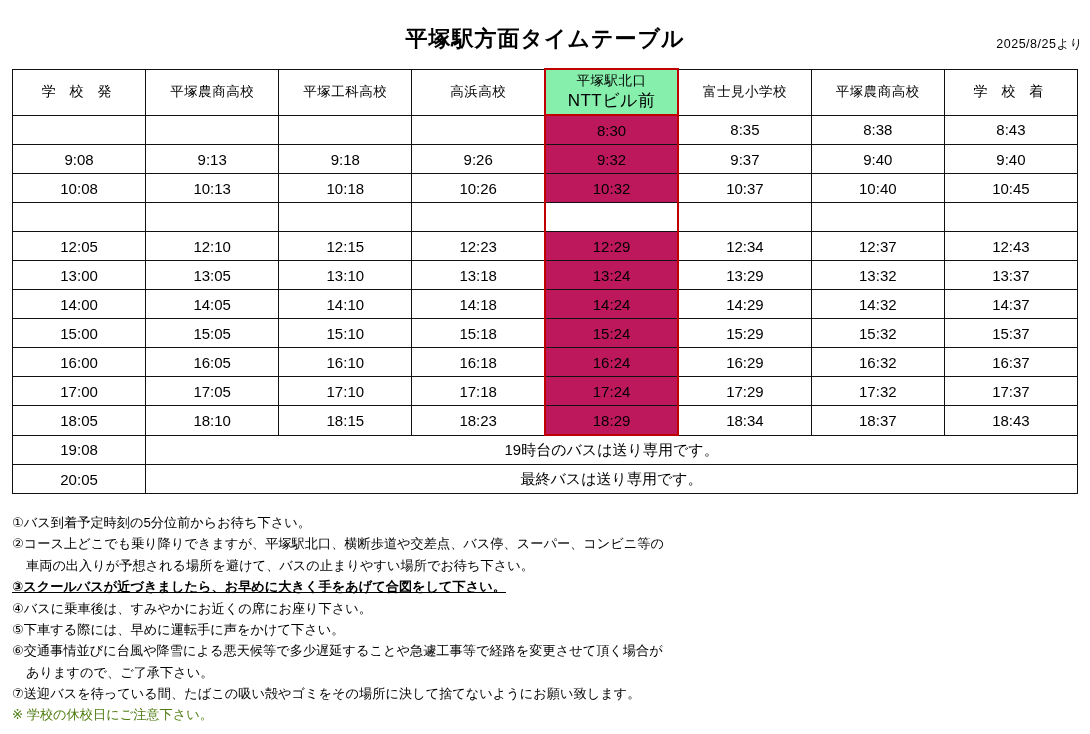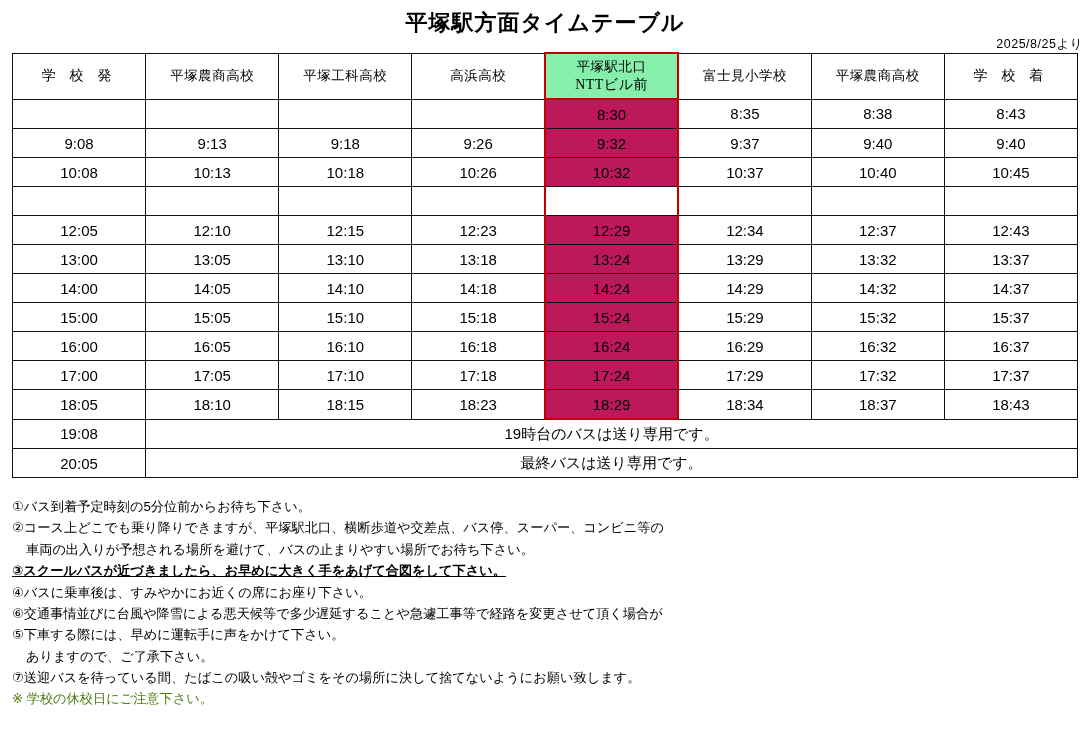--- a/index.html
+++ b/index.html
@@ -18,21 +18,21 @@
   .page {
     position: relative;
     width: 1090px;
     height: 734px;
   }
   .title {
     text-align: center;
     font-size: 22px;
     font-weight: bold;
     letter-spacing: 1px;
-    padding-top: 8px;
+    padding-top: 24px;
     padding-bottom: 4px;
   }
   .note-date {
     position: absolute;
     right: 7px;
     top: 36px;
     font-size: 12.5px;
     letter-spacing: 0.5px;
   }
   .table-wrap {
@@ -66,21 +66,21 @@
   }
   .hl {
     background: #be185d;
   }
   .hl-head {
     background: #86efac;
     border: 2px solid #c00000 !important;
     line-height: 1.25;
     font-size: 12.5px;
   }
-  .hl-head .l2 { font-size: 14px; display:block;font-family:Liberation Serif, serif; }
+  .hl-head .l2 { font-size: 17px; display:block; }
   .hl-col {
     border-left: 2px solid #c00000 !important;
     border-right: 2px solid #c00000 !important;
   }
   .hl-col-last {
     border-left: 2px solid #c00000 !important;
     border-right: 2px solid #c00000 !important;
     border-bottom: 2px solid #c00000 !important;
     margin-left: 44px;
   }
@@ -278,20 +278,20 @@
       </tbody>
     </table>
   </div>
 
   <div class="notes">
     <div>①バス到着予定時刻の5分位前からお待ち下さい。</div>
     <div>②コース上どこでも乗り降りできますが、平塚駅北口、横断歩道や交差点、バス停、スーパー、コンビニ等の</div>
     <div class="indent">車両の出入りが予想される場所を避けて、バスの止まりやすい場所でお待ち下さい。</div>
     <div class="bold-underline">③スクールバスが近づきましたら、お早めに大きく手をあげて合図をして下さい。</div>
     <div>④バスに乗車後は、すみやかにお近くの席にお座り下さい。</div>
+    <div>⑤下車する際には、早めに運転手に声をかけて下さい。</div>
     <div>⑥交通事情並びに台風や降雪による悪天候等で多少遅延することや急遽工事等で経路を変更させて頂く場合が</div>
-    <div>⑤下車する際には、早めに運転手に声をかけて下さい。</div>
     <div class="indent">ありますので、ご了承下さい。</div>
     <div>⑦送迎バスを待っている間、たばこの吸い殻やゴミをその場所に決して捨てないようにお願い致します。</div>
     <div class="red">※ 学校の休校日にご注意下さい。</div>
   </div>
 
 </div>
 
 </body></html>

